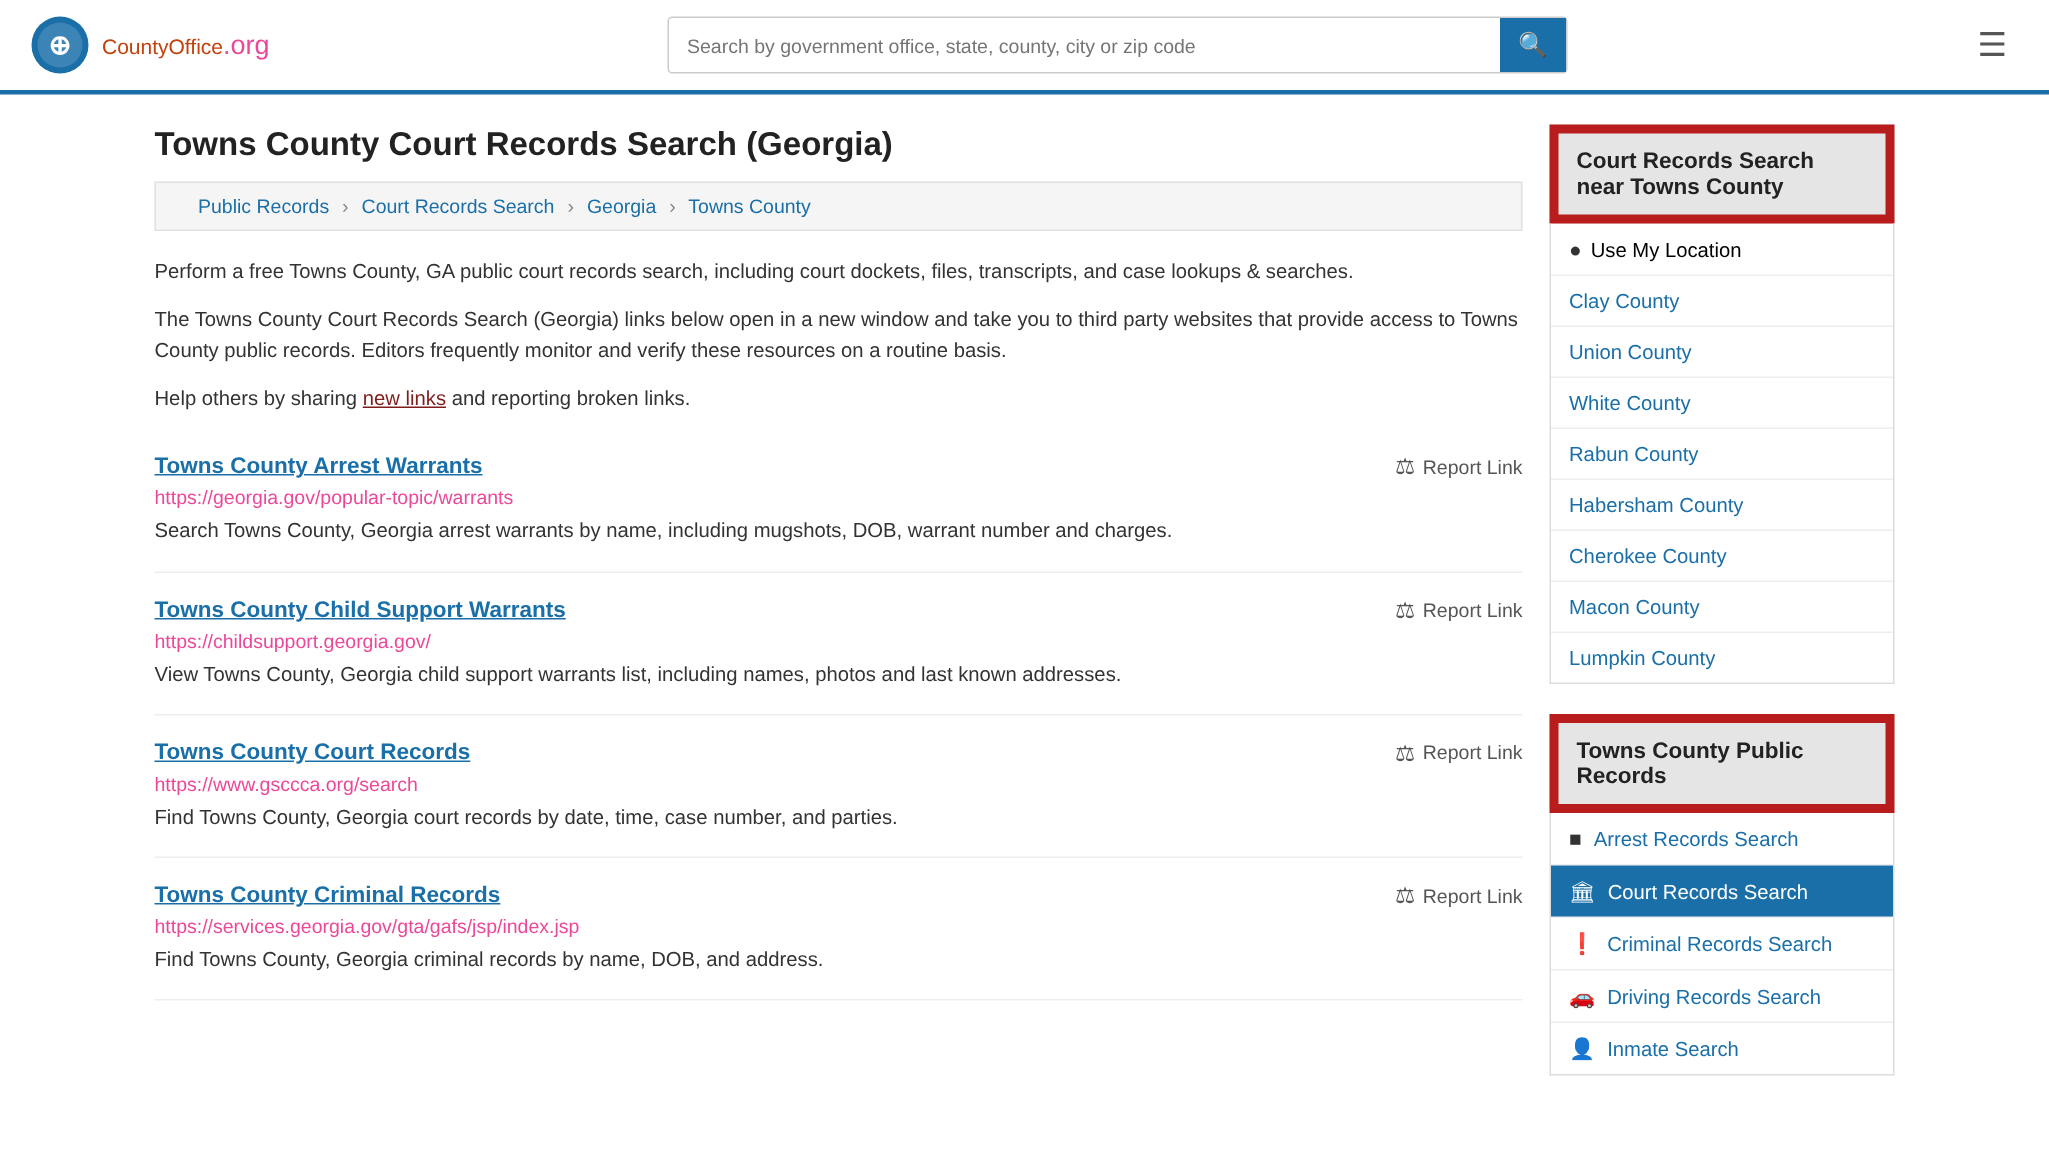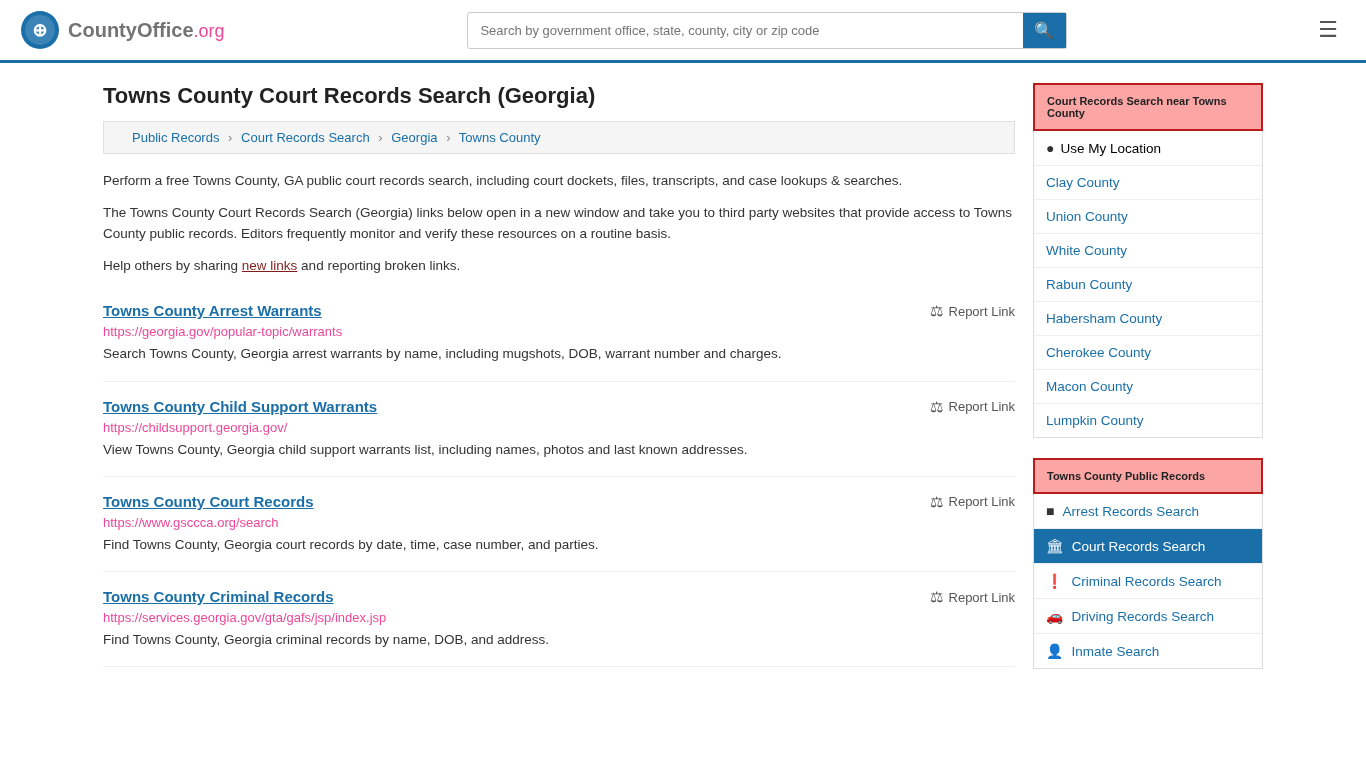--- a/index.html
+++ b/index.html
@@ -146,27 +146,27 @@
       margin-bottom: 5px;
     }
     .record-desc {
       font-size: 13.5px;
       color: #333;
       line-height: 1.5;
     }
 
     
     .sidebar-section-title {
-      background: #fca5a5;
+      background: #e5e5e5;
       padding: 10px 12px;
-      font-size: 11px;
+      font-size: 15px;
       font-weight: bold;
       color: #222;
       margin-bottom: 0;
-      border: 2px solid #b91c1c;
+      border: 6px solid #b91c1c;
     }
     .sidebar-list {
       border: 1px solid #ddd;
       border-top: none;
       margin-bottom: 20px;
     }
     .sidebar-list-item {
       padding: 9px 12px;
       border-bottom: 1px solid #eee;
       font-size: 13.5px;
@@ -230,21 +230,21 @@
 <body>
 
 <header class="header">
   <div class="logo-area">
     <svg class="logo-icon" viewBox="0 0 40 40" xmlns="http://www.w3.org/2000/svg">
       <circle cx="20" cy="20" r="19" fill="#1a6fa8"></circle>
       <circle cx="20" cy="20" r="15" fill="#fff" opacity="0.15"></circle>
       <text x="20" y="26" text-anchor="middle" fill="white" font-size="18" font-weight="bold" font-family="Arial">⊕</text>
     </svg>
     <div>
-      <span style="color:#737373;font-weight:bold;font-size:20px">CountyOffice</span><span style="color:#ec4899;font-size:18px">.org</span>
+      <span style="color:#c2410c;font-weight:normal;font-size:14px">CountyOffice</span><span style="color:#ec4899;font-size:18px">.org</span>
     </div>
   </div>
   <div class="search-area">
     <input class="search-input" type="text" placeholder="Search by government office, state, county, city or zip code" style="">
     <button class="search-btn">🔍</button>
   </div>
   <button class="menu-btn">☰</button>
 </header>
 
 <div class="main-container">

